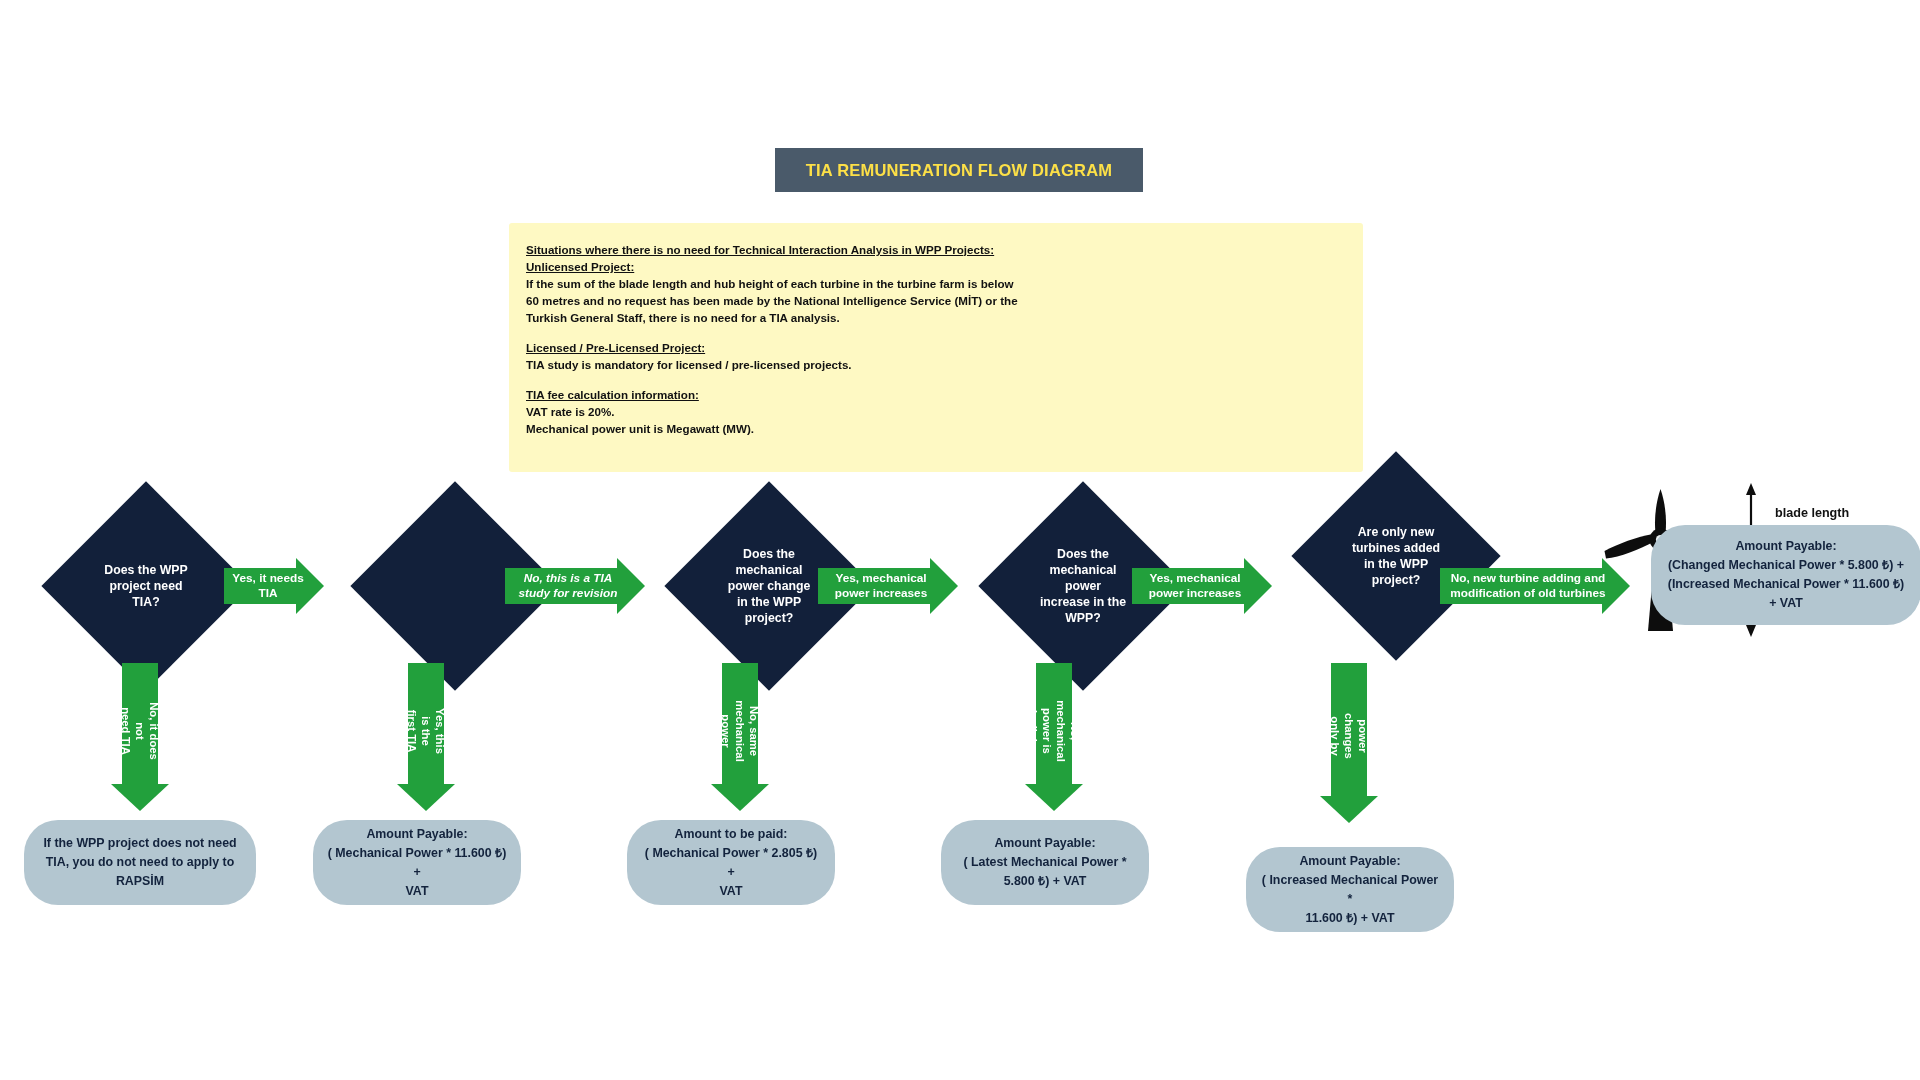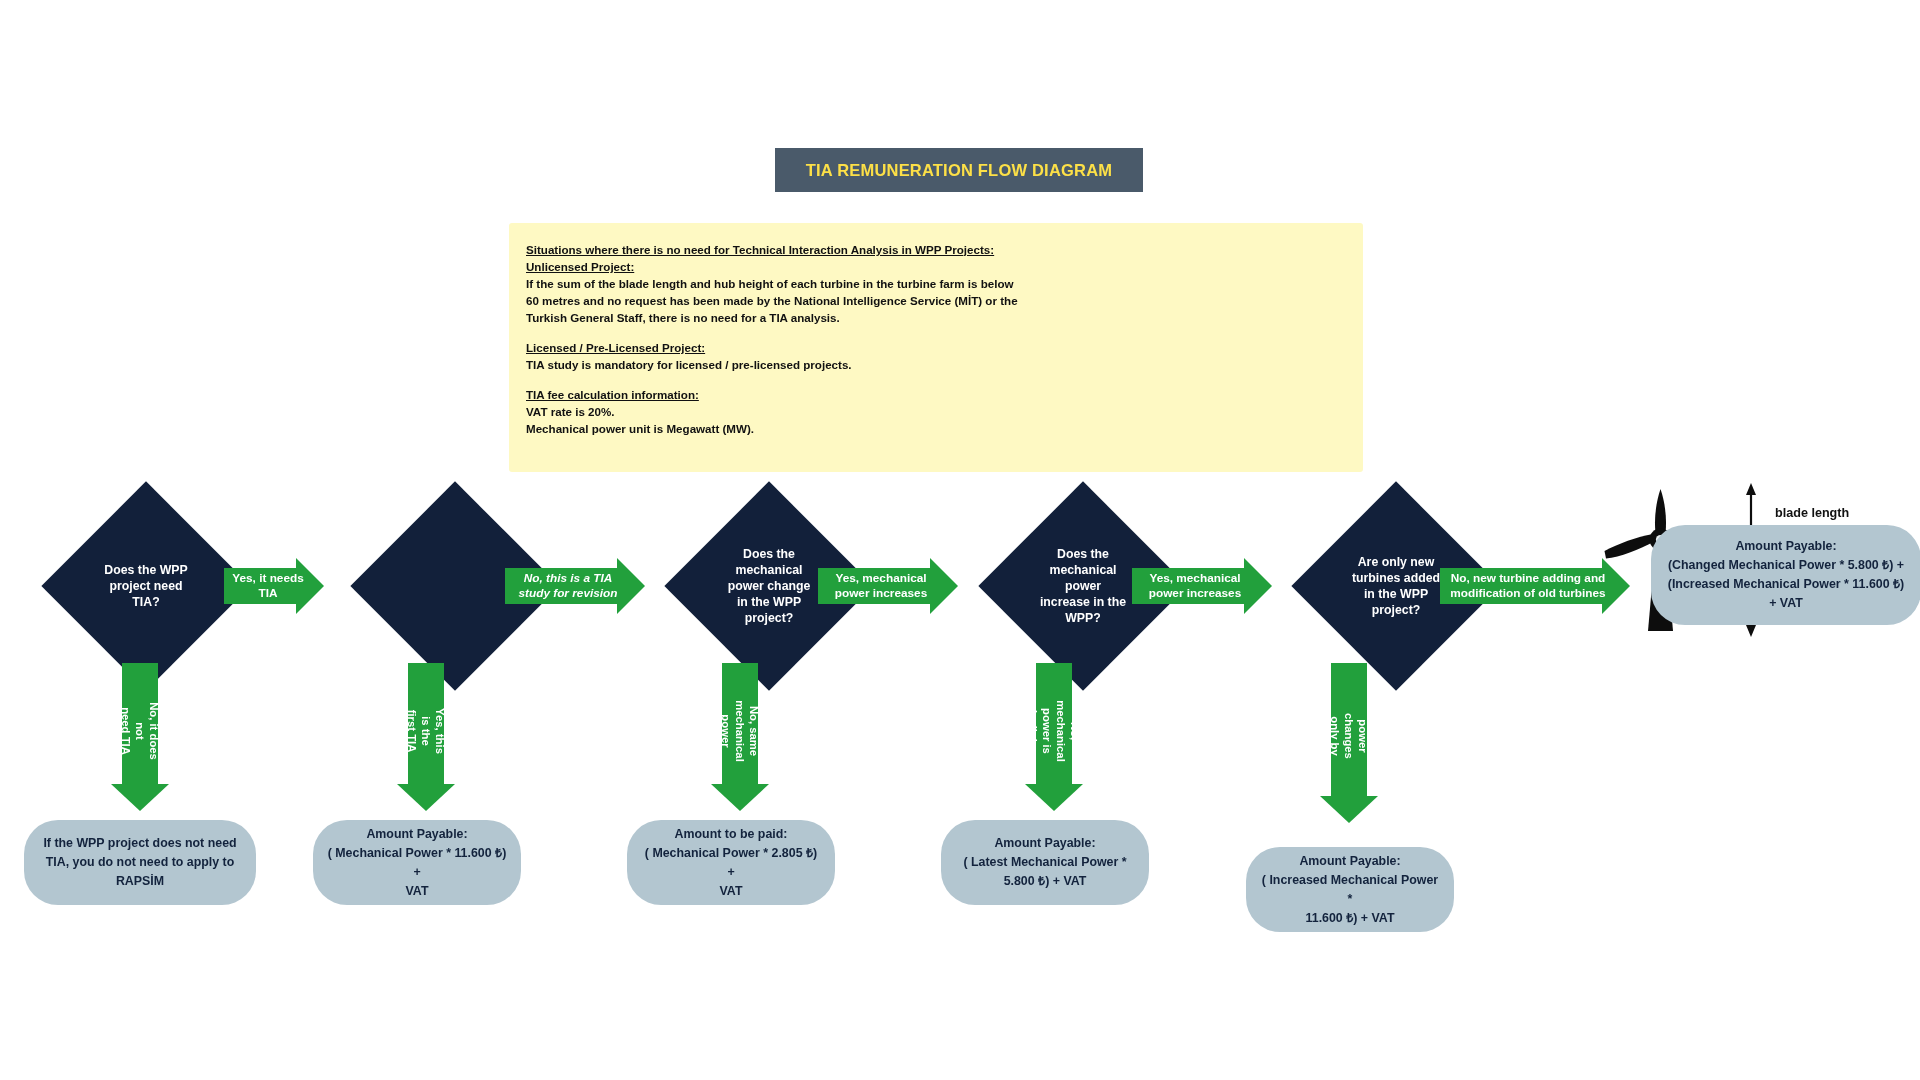--- a/index.html
+++ b/index.html
@@ -285,21 +285,21 @@
 
   <div class="diamond" style="left:1009px; top:512px;">
     <div class="shape"></div>
     <div class="dlabel">Does the
 mechanical
 power
 increase in the
 WPP?</div>
   </div>
 
-  <div class="diamond" style="left:1322px; top:512px;">
+  <div class="diamond" style="left:1322px; top:482px;">
     <div class="shape"></div>
     <div class="dlabel">Are only new
 turbines added
 in the WPP
 project?</div>
   </div>
 
   <div class="harrow" style="left:224px; top:558px; width:100px;">
     <div class="hbody" style="width:72px;"></div>
     <div class="hhead" style="left:72px;"></div>

